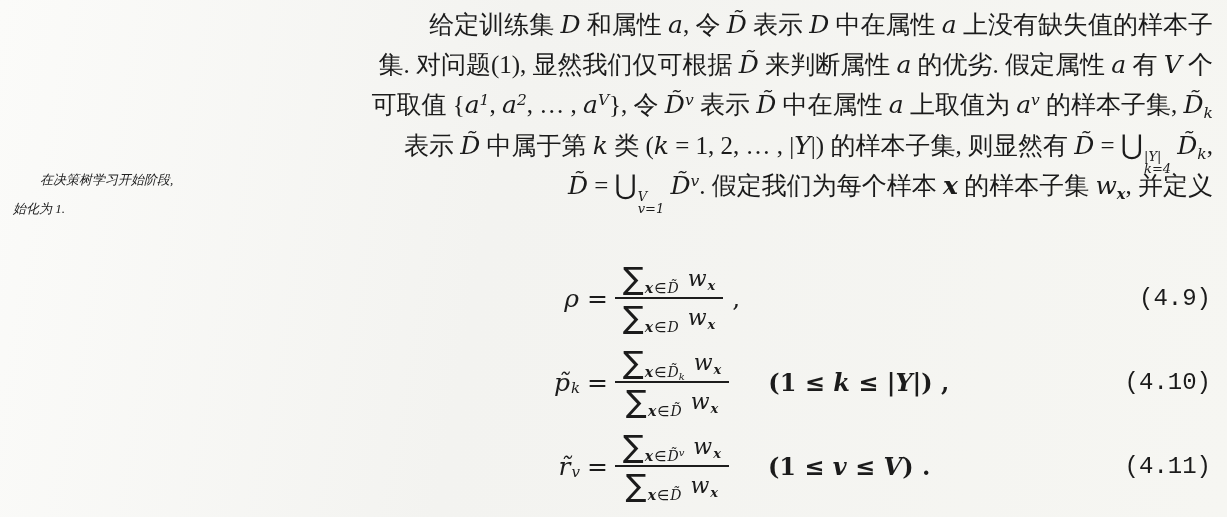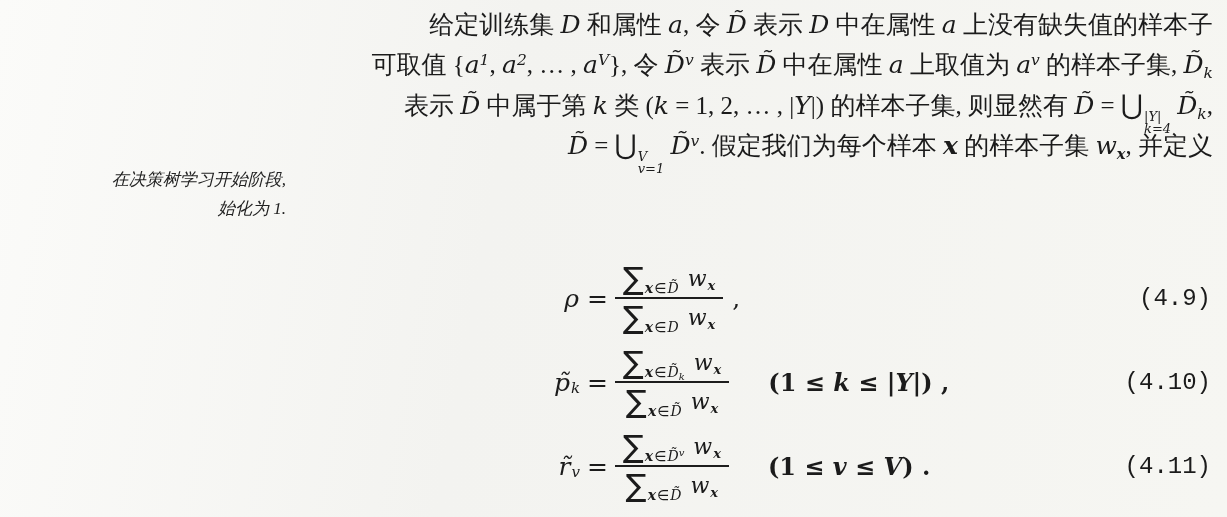--- a/index.html
+++ b/index.html
@@ -7,22 +7,22 @@
     position:relative;
     width:1227px;height:517px;
     background:linear-gradient(100deg,#fbfbf9 0%,#f3f3f0 40%,#f6f6f2 100%);
     overflow:hidden;
     font-family:"Liberation Serif",serif;
     color:#1b1b1b;
   }
 
   
   .margin-note{
-    position:absolute;left:28px;top:165px;width:258px;
-    font-size:17px;line-height:29px;font-style:italic;color:#222;text-align:right;
+    position:absolute;left:13px;top:165px;width:258px;
+    font-size:13px;line-height:29px;font-style:italic;color:#222;
   }
   .margin-note .mline:first-child{text-indent:27px;}
 
   
   .body-par{
     position:absolute;left:281px;top:5px;width:932px;
     font-size:25px;line-height:40px;text-align:right;
   }
   .bline{height:40px;white-space:nowrap;}
   .bline:first-child{text-indent:50px;}
@@ -76,20 +76,21 @@
 
 <div class="page">
 
   <div class="margin-note">
     <div class="mline">在决策树学习开始阶段,</div>
     <div class="mline">始化为 1.</div>
   </div>
 
   <div class="body-par">
     <div class="bline"><span class="seg-t">给定训练集 </span><span class="seg-i">D</span><span class="seg-t"> 和属性 </span><span class="seg-i">a</span><span class="seg-t">, 令 </span><span class="seg-i">D̃</span><span class="seg-t"> 表示 </span><span class="seg-i">D</span><span class="seg-t"> 中在属性 </span><span class="seg-i">a</span><span class="seg-t"> 上没有缺失值的样本子</span></div>
+    <div class="bline"><span class="seg-t">集. 对问题(1), 显然我们仅可根据 </span><span class="seg-i">D̃</span><span class="seg-t"> 来判断属性 </span><span class="seg-i">a</span><span class="seg-t"> 的优劣. 假定属性 </span><span class="seg-i">a</span><span class="seg-t"> 有 </span><span class="seg-i">V</span><span class="seg-t"> 个</span></div>
     <div class="bline"><span class="seg-t">可取值 {</span><span class="seg-i">a</span><span class="seg-sup">1</span><span class="seg-t">, </span><span class="seg-i">a</span><span class="seg-sup">2</span><span class="seg-t">, … , </span><span class="seg-i">a</span><span class="seg-sup">V</span><span class="seg-t">}, 令 </span><span class="seg-i">D̃</span><span class="seg-sup">v</span><span class="seg-t"> 表示 </span><span class="seg-i">D̃</span><span class="seg-t"> 中在属性 </span><span class="seg-i">a</span><span class="seg-t"> 上取值为 </span><span class="seg-i">a</span><span class="seg-sup">v</span><span class="seg-t"> 的样本子集, </span><span class="seg-i">D̃</span><span class="seg-sub">k</span></div>
     <div class="bline"><span class="seg-t">表示 </span><span class="seg-i">D̃</span><span class="seg-t"> 中属于第 </span><span class="seg-i">k</span><span class="seg-t"> 类 (</span><span class="seg-i">k</span><span class="seg-t"> = 1, 2, … , |</span><span class="seg-i">Y</span><span class="seg-t">|) 的样本子集, 则显然有 </span><span class="seg-i">D̃</span><span class="seg-t"> = </span><span class="seg-op">⋃</span><span class="m-stack">
           <span class="m-ssup">|Y|</span>
           <span class="m-ssub">k=4</span>
         </span><span class="seg-t"> </span><span class="seg-i">D̃</span><span class="seg-sub">k</span><span class="seg-t">,</span></div>
     <div class="bline"><span class="seg-i">D̃</span><span class="seg-t"> = </span><span class="seg-op">⋃</span><span class="m-stack">
           <span class="m-ssup">V</span>
           <span class="m-ssub">v=1</span>
         </span><span class="seg-t"> </span><span class="seg-i">D̃</span><span class="seg-sup">v</span><span class="seg-t">. 假定我们为每个样本 </span><span class="seg-b">x</span><span class="seg-t"> 的样本子集 </span><span class="seg-i">w</span><span class="seg-bsub">x</span><span class="seg-t">, 并定义</span></div>
   </div>

